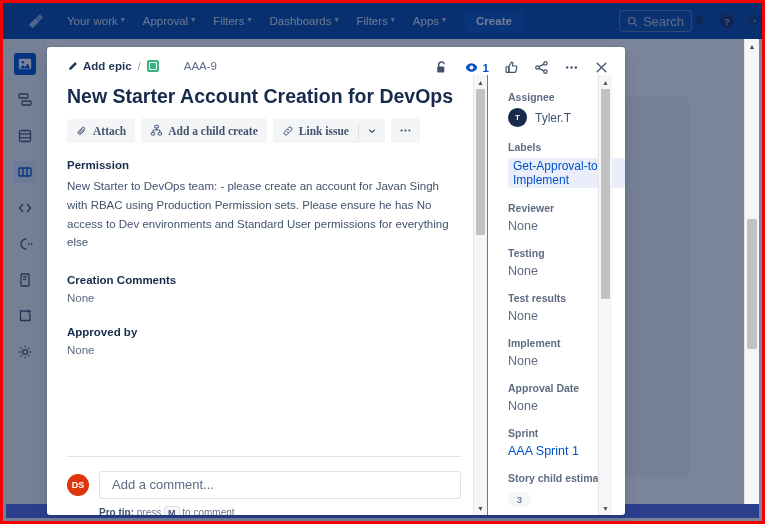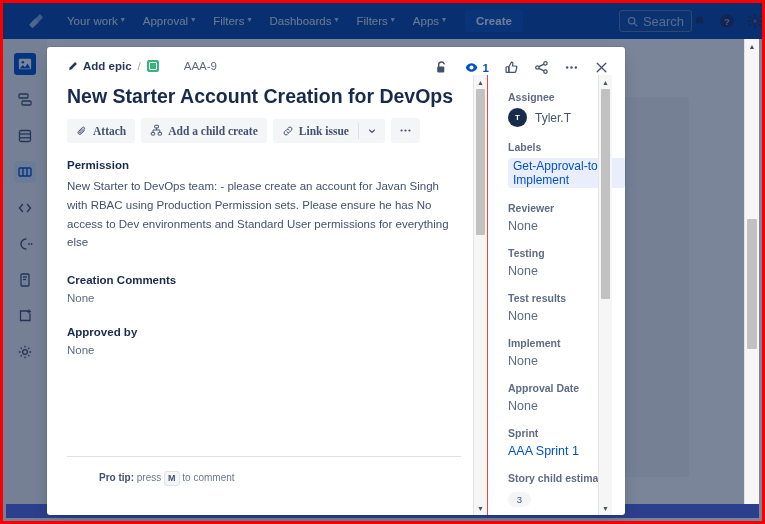--- a/index.html
+++ b/index.html
@@ -492,20 +492,26 @@
           </div>
 
           <div>
             <div class="sec-h">Approved by</div>
             <div class="sec-none">None</div>
           </div>
 
           <div style="height:78px"></div>
           <div class="divider"></div>
 
+          <div class="comment-row">
+            <div class="avatar-ds">DS</div>
+            <div class="comment-box">
+              <span class="ph">Add a comment...</span>
+            </div>
+          </div>
           <div class="protip">
             <b>Pro tip:</b>
             <span>press</span>
             <span class="kbd">M</span>
             <span>to comment</span>
           </div>
         </div>
 
         <div class="sbar" style="right:0;">
           <div class="arrow up">▲</div>

